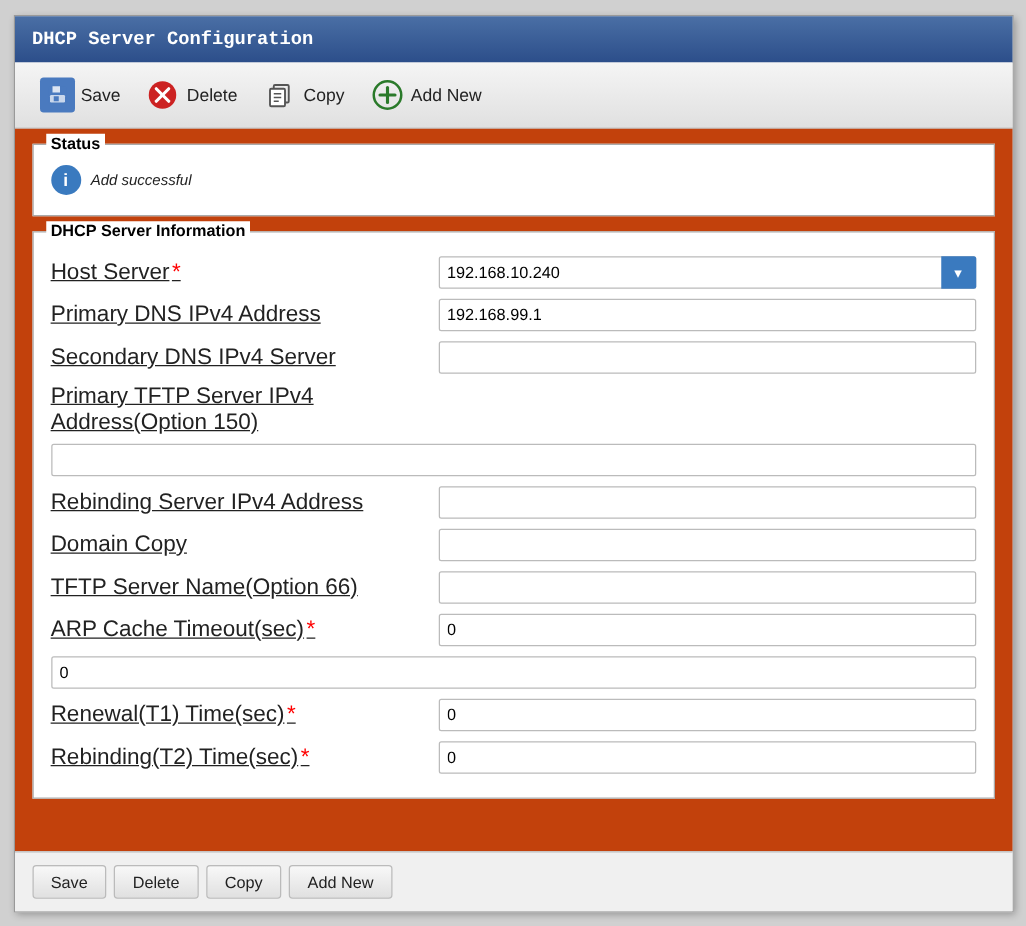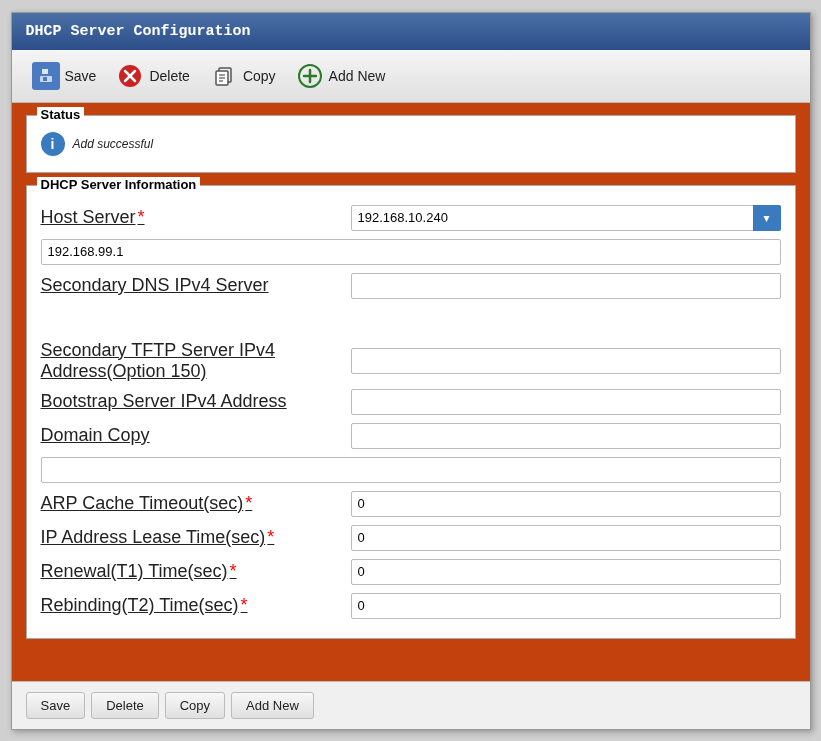--- a/index.html
+++ b/index.html
@@ -260,49 +260,50 @@
       <div class="fieldset-inner" id="dhcp-form">
 
       <div class="form-row">
             <div class="form-label">Host Server<span class="required-star">*</span></div>
             <div class="select-wrapper">
               <select class="host-select" style="padding-right: 30px;"><option value="192.168.10.240">192.168.10.240</option></select>
               <div class="select-arrow">▾</div>
             </div>
           </div>
           <div class="form-row">
+            <div class="form-label">Primary DNS IPv4 Address</div>
             <input type="text" class="form-input" value="192.168.99.1" style="">
           </div>
           <div class="form-row">
             <div class="form-label">Secondary DNS IPv4 Server</div>
             <input type="text" class="form-input" style="">
           </div>
           <div class="form-row">
-          </div>
-          <div class="form-row">
-            <div class="form-label">Secondary TFTP Server IPv4 Address(Option 150)</div>
-            <input type="text" class="form-input" style="">
-          </div>
-          <div class="form-row">
-            <div class="form-label">Bootstrap Server IPv4 Address</div>
+            <div class="form-label">Primary TFTP Server IPv4 Address(Option 150)</div>
+          </div>
+          <div class="form-row">
+            <input type="text" class="form-input" style="">
+          </div>
+          <div class="form-row">
+            <div class="form-label">Rebinding Server IPv4 Address</div>
             <input type="text" class="form-input" style="">
           </div>
           <div class="form-row">
             <div class="form-label">Domain Copy</div>
             <input type="text" class="form-input" style="">
           </div>
           <div class="form-row">
+            <div class="form-label">TFTP Server Name(Option 66)</div>
             <input type="text" class="form-input" style="">
           </div>
           <div class="form-row">
             <div class="form-label">ARP Cache Timeout(sec)<span class="required-star">*</span></div>
             <input type="text" class="form-input" value="0" style="">
           </div>
           <div class="form-row">
-            <div class="form-label">IP Address Lease Time(sec)<span class="required-star">*</span></div>
             <input type="text" class="form-input" value="0" style="">
           </div>
           <div class="form-row">
             <div class="form-label">Renewal(T1) Time(sec)<span class="required-star">*</span></div>
             <input type="text" class="form-input" value="0" style="">
           </div>
           <div class="form-row">
             <div class="form-label">Rebinding(T2) Time(sec)<span class="required-star">*</span></div>
             <input type="text" class="form-input" value="0" style="">
           </div>

